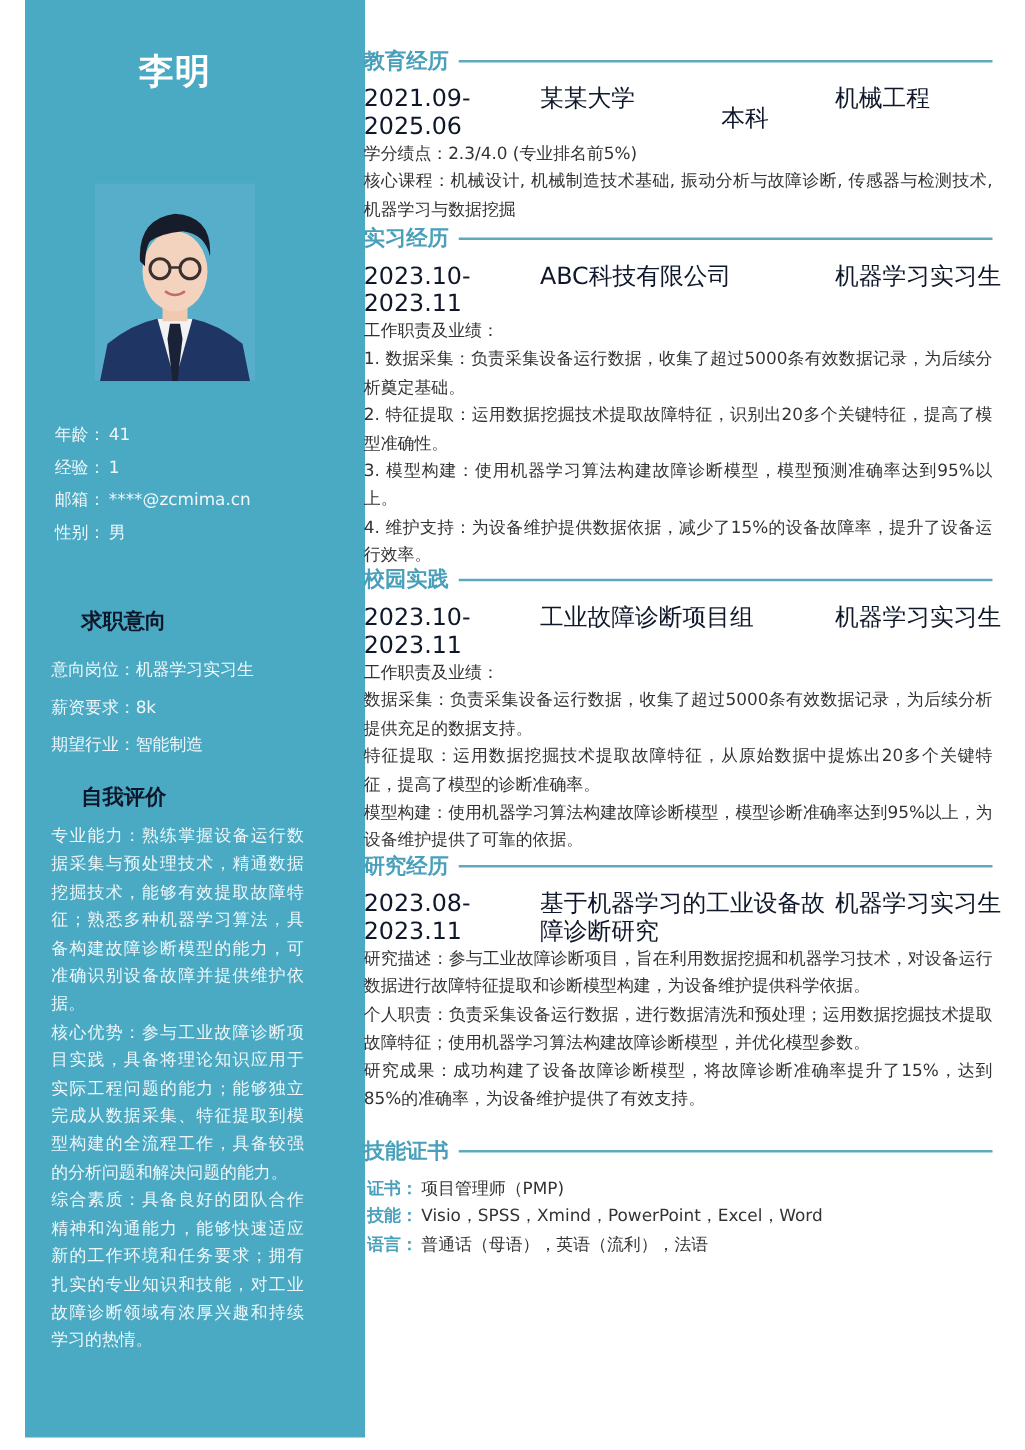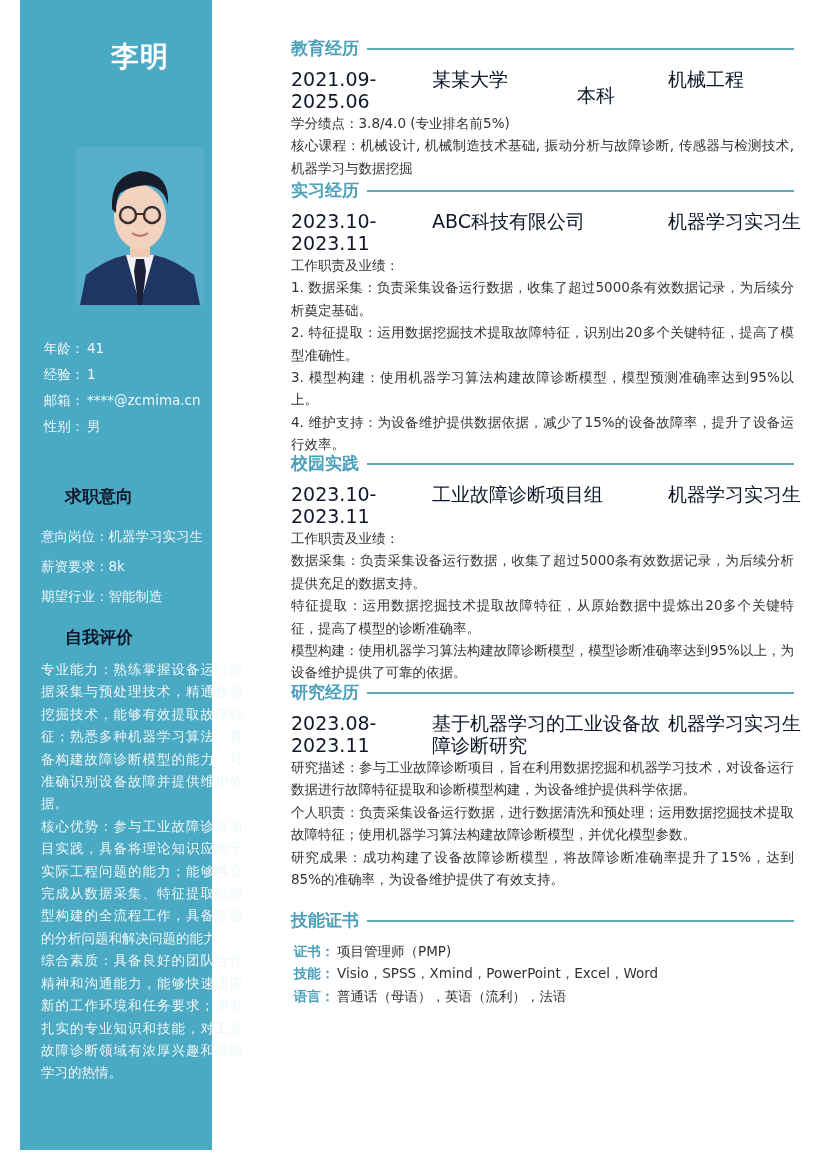--- a/index.html
+++ b/index.html
@@ -1,20 +1,20 @@
 <!DOCTYPE html>
 <html><head>
 <meta charset="utf-8">
 <style>
   * { margin: 0; padding: 0; box-sizing: border-box; }
   html, body { width: 820px; height: 1160px; background: #ffffff; overflow: hidden; }
   body { position: relative; font-family: "DejaVu Sans", "Liberation Sans", sans-serif; color: #333333; }
 
   .sidebar {
-    position: absolute; left: 20px; top: 0; width: 192px; height: 1150px;
+    position: absolute; left: 20px; top: 0; width: 272px; height: 1150px;
     background: #4aa9c3; color: #ffffff;
   }
   .name {
     position: absolute; top: 38px; left: 0; width: 240px; text-align: center;
     font-size: 28px; font-weight: bold; letter-spacing: 1px; color: #ffffff;
   }
   .photo {
     position: absolute; left: 56px; top: 147px; width: 128px; height: 158px;
     background: linear-gradient(180deg, #5cb3cf 0%, #4aa0c0 100%);
     overflow: hidden;
@@ -115,21 +115,21 @@
       <span class="sec-title">教育经历</span>
       <span class="sec-line"></span>
     </div>
     <div class="meta">
       <span class="date">2021.09-2025.06</span>
       <span class="org">某某大学</span>
       <span class="deg">本科</span>
       <span class="role">机械工程</span>
     </div>
     <div class="body-text">
-      <p>学分绩点：3.8/4.0 (专业排名前5%)</p>
+      <p>学分绩点：2.3/4.0 (专业排名前5%)</p>
       <p>核心课程：机械设计, 机械制造技术基础, 振动分析与故障诊断, 传感器与检测技术, 机器学习与数据挖掘</p>
     </div>
   </div>
 
   <div class="section" style="top:178px;">
     <div class="sec-head">
       <span class="sec-title">实习经历</span>
       <span class="sec-line"></span>
     </div>
     <div class="meta">

